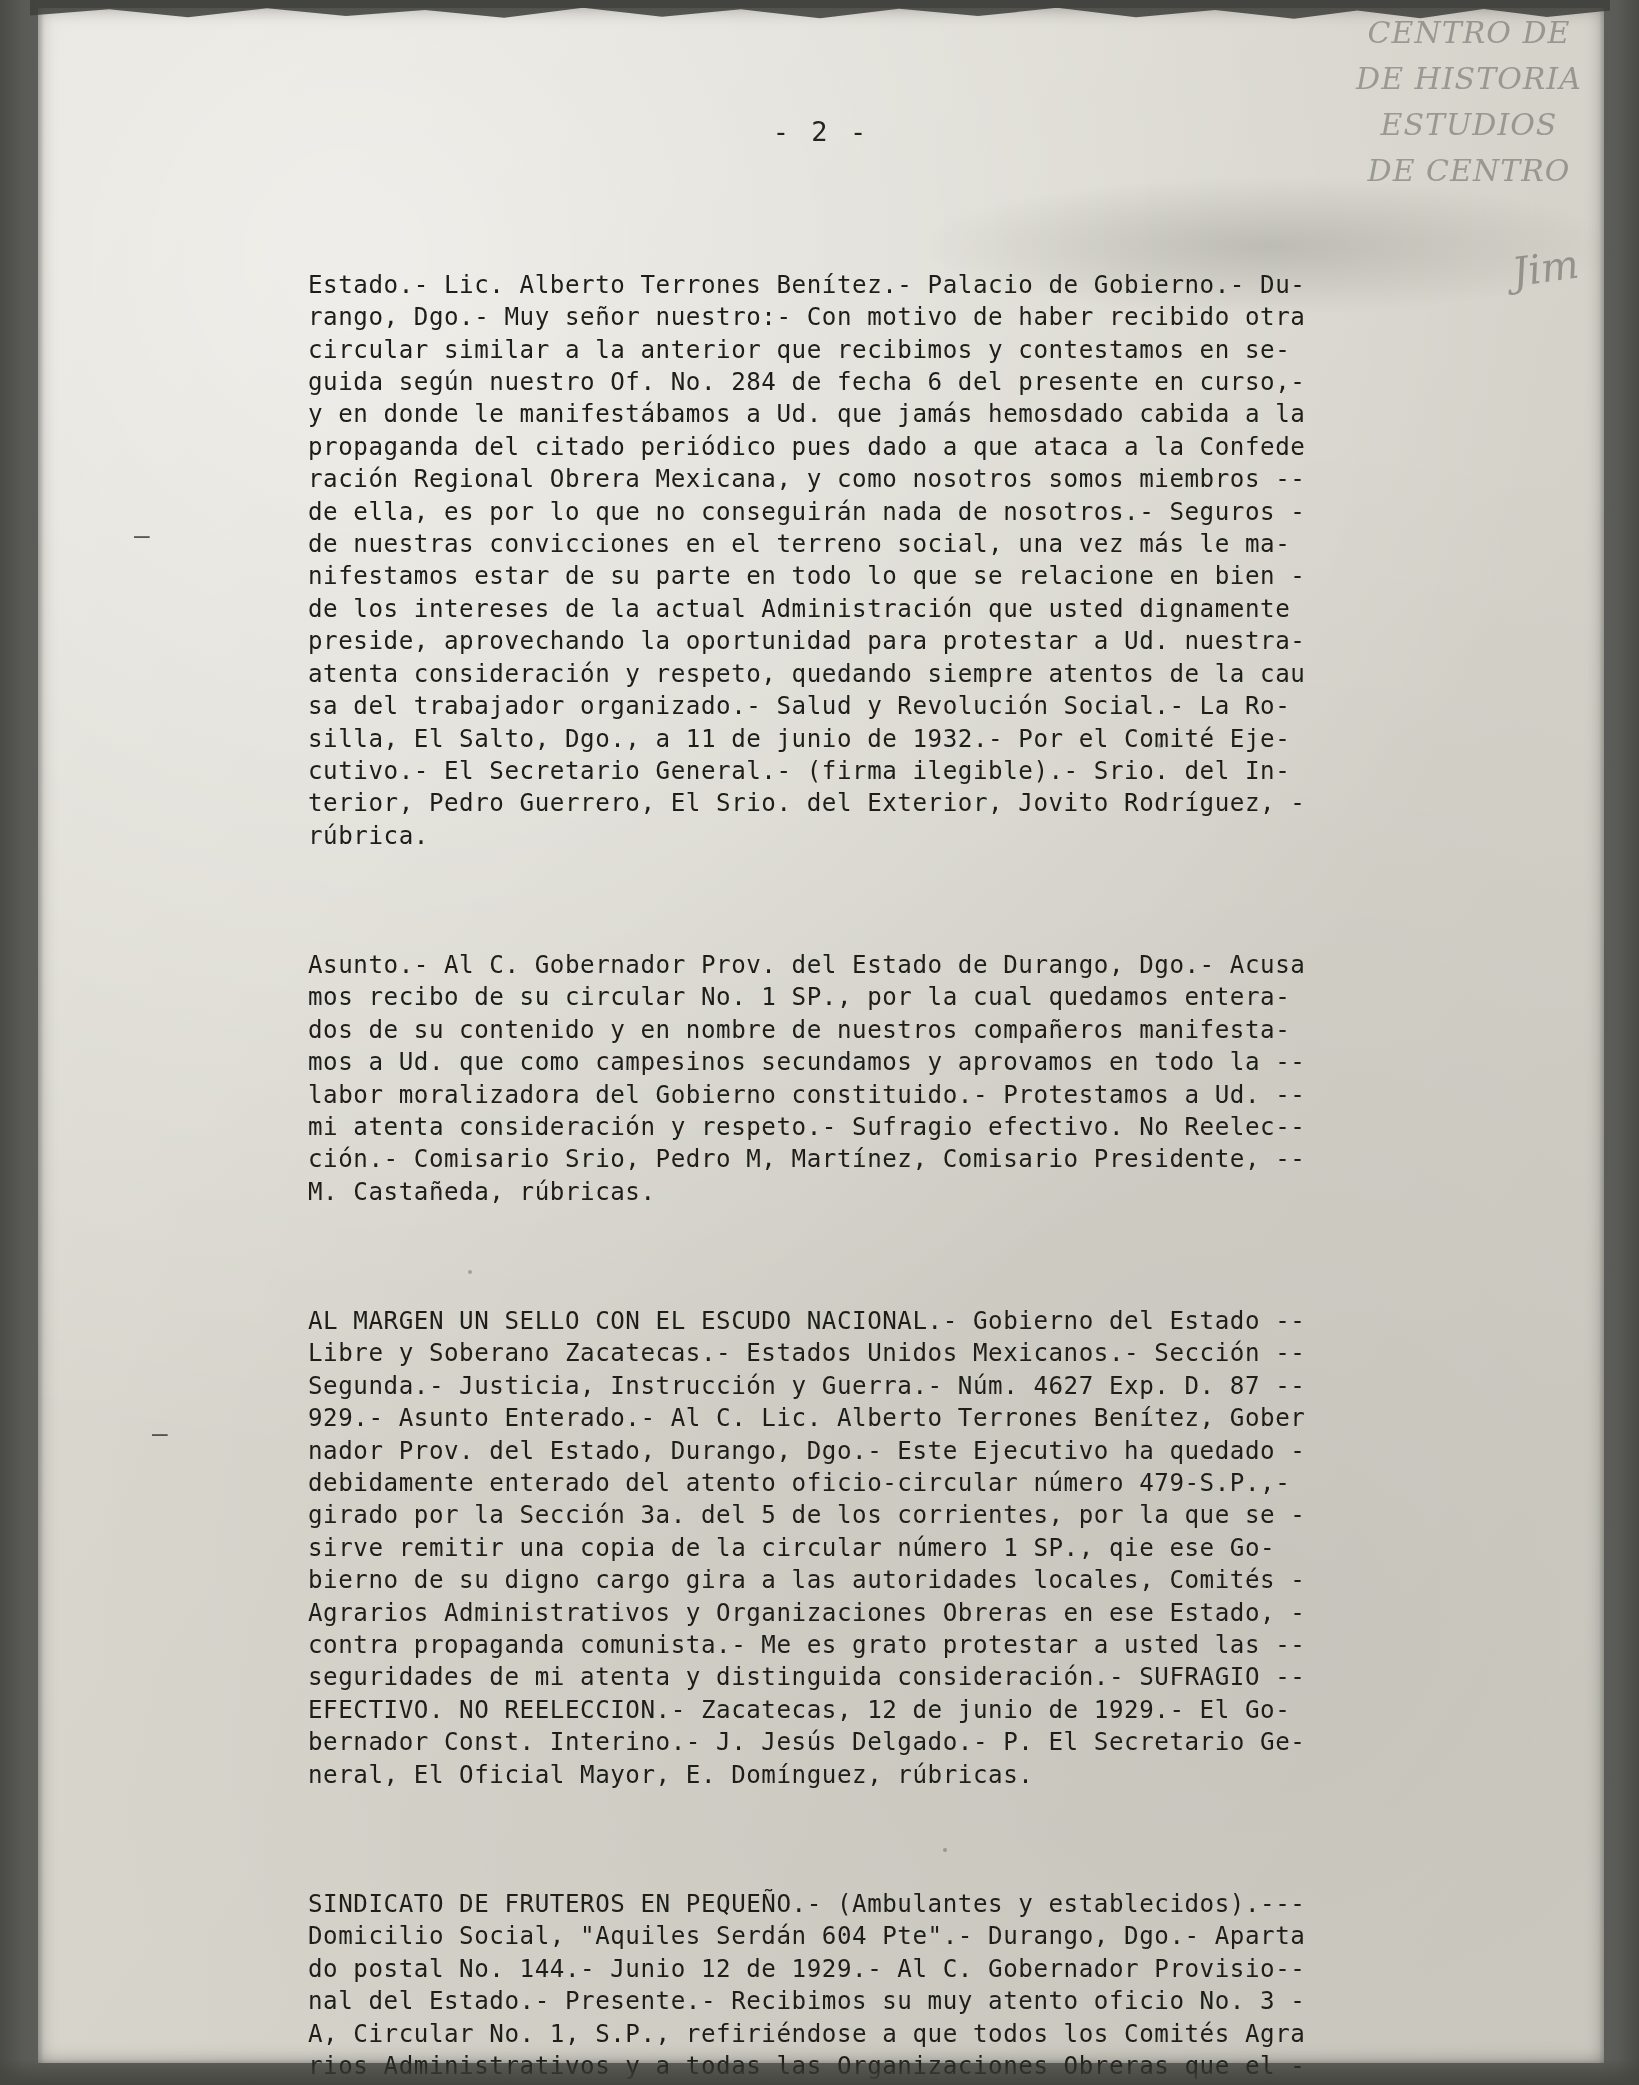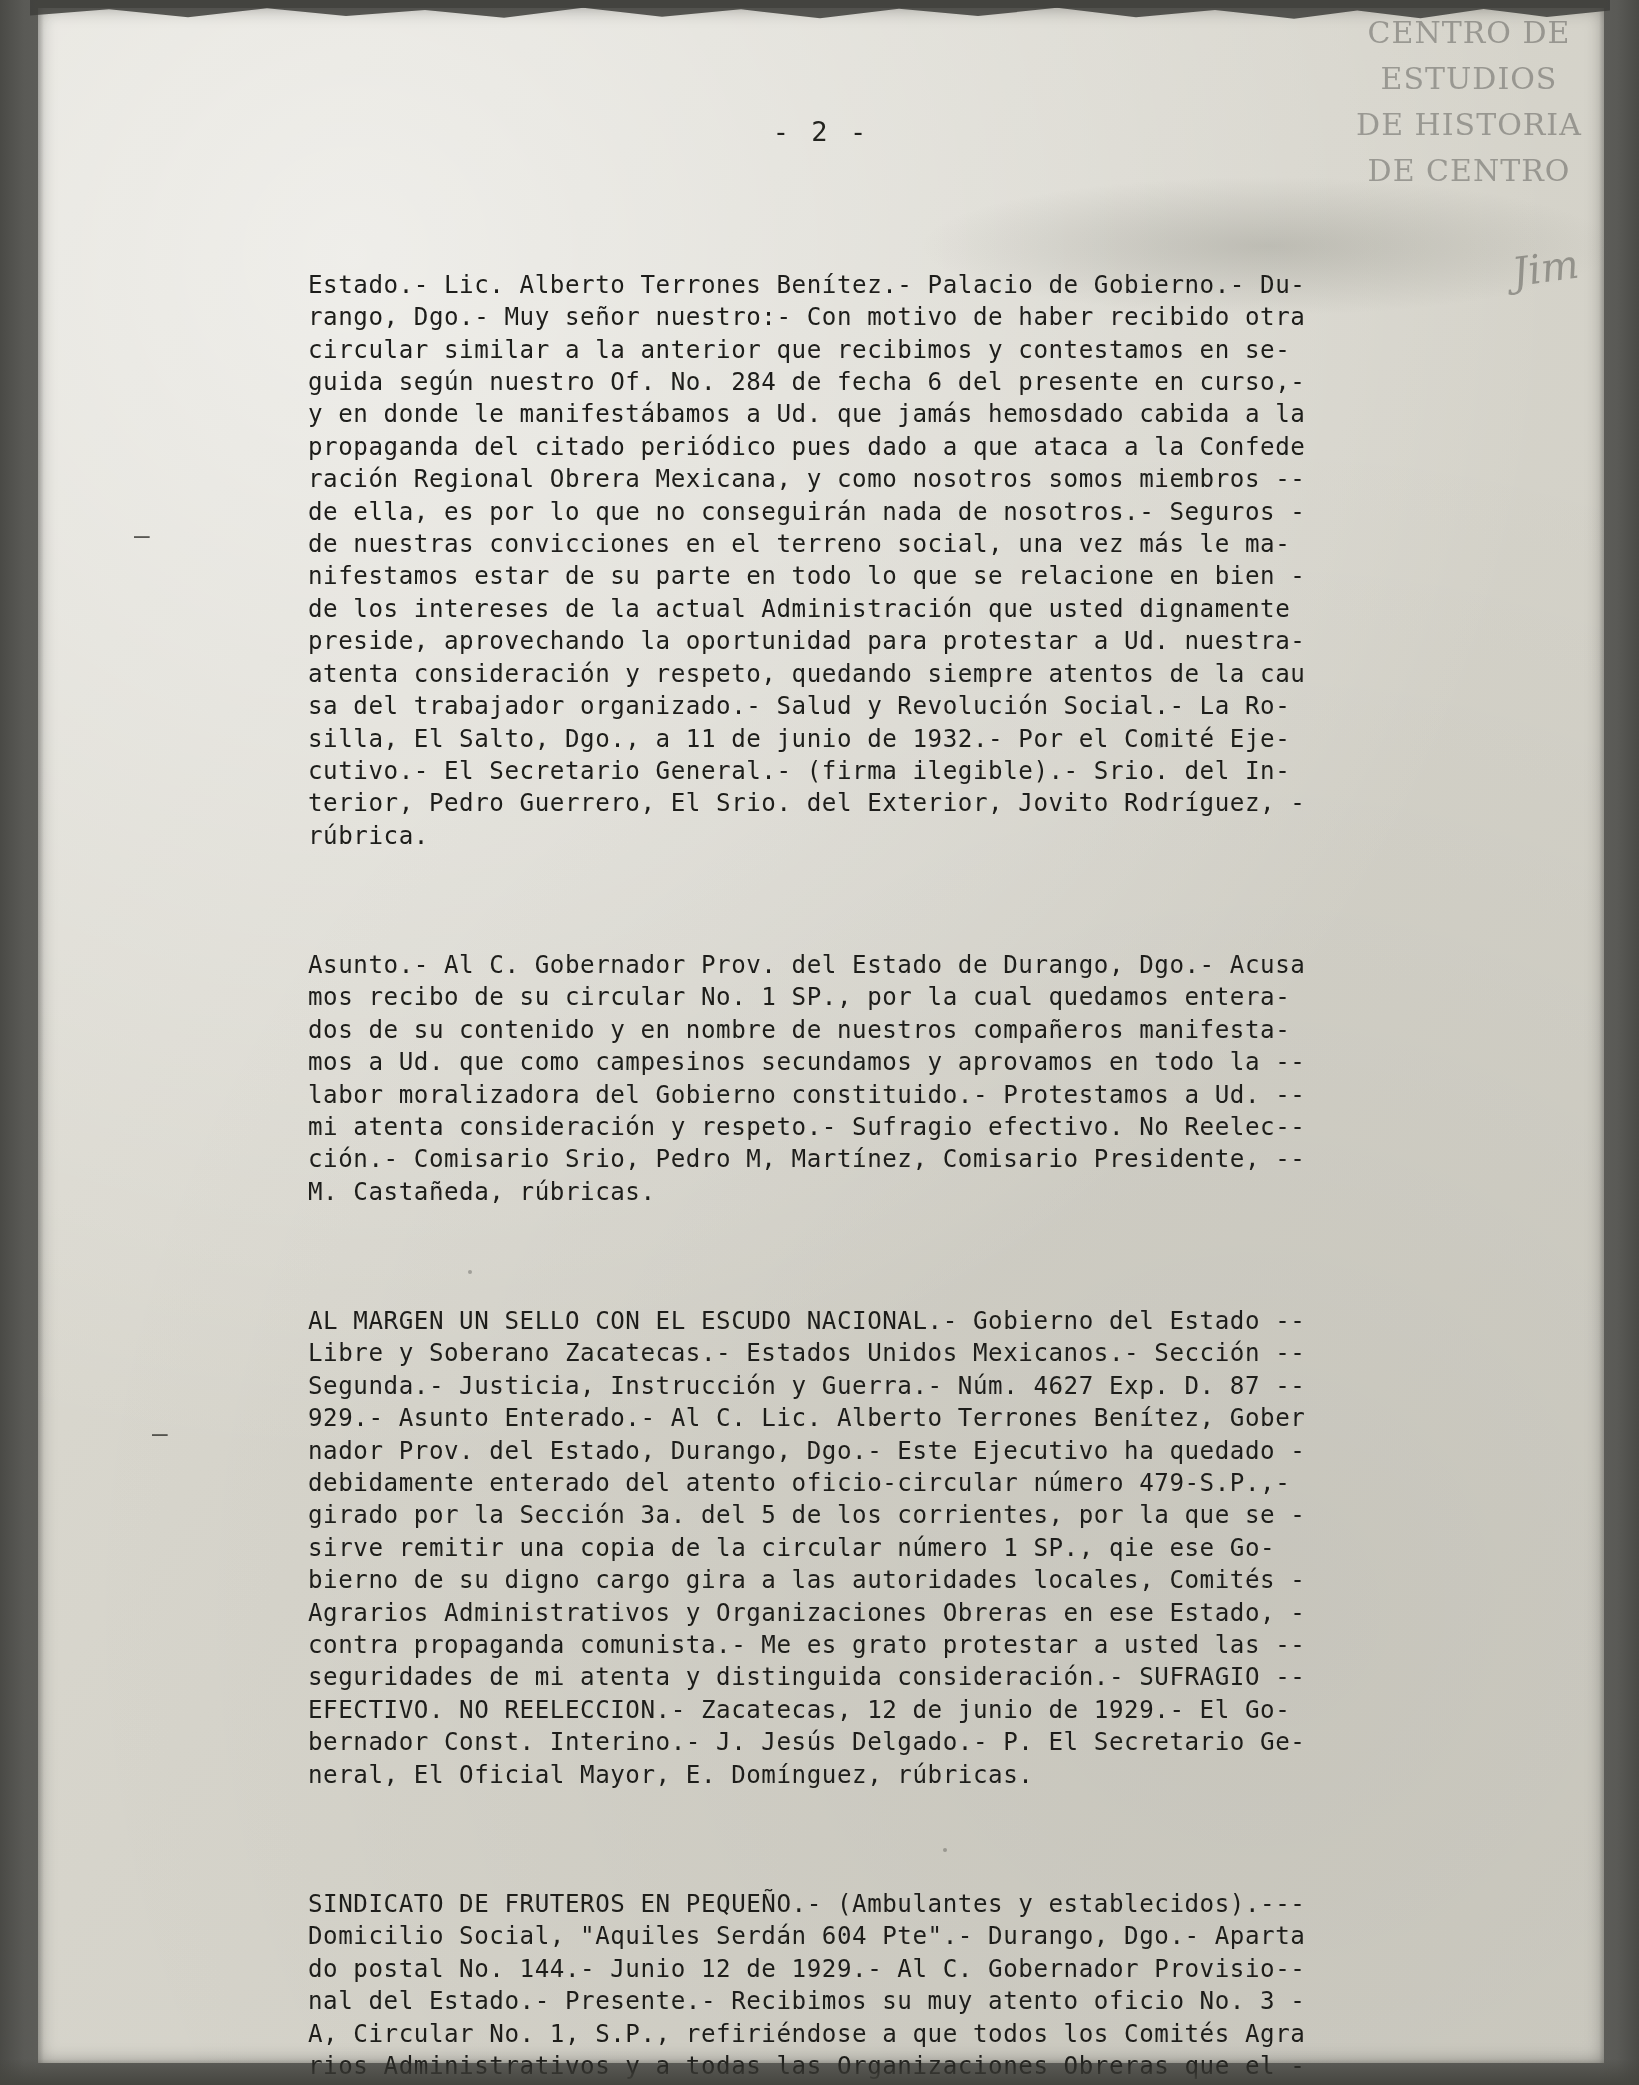--- a/index.html
+++ b/index.html
@@ -115,21 +115,21 @@
     top: 10px;
     width: 300px;
     text-align: center;
     color: rgba(60,60,58,0.40);
     font-family: "DejaVu Serif", serif;
     font-size: 30px;
     line-height: 46px;
     letter-spacing: 1px;
     pointer-events: none;
   }
-  .stamp-line { display: block; white-space: nowrap; }
+  .stamp-line { display: block; white-space: nowrap; font-style: italic; }
 
   .handwriting {
     position: absolute;
     right: 60px;
     top: 245px;
     color: rgba(70,70,66,0.45);
     font-family: "DejaVu Serif", serif;
     font-style: italic;
     font-size: 40px;
     transform: rotate(-8deg);
@@ -223,22 +223,22 @@
     <div class="margin-mark mark-1">—</div>
     <div class="margin-mark mark-2">—</div>
 
     <div class="speck" style="left:1120px;top:735px;width:5px;height:5px;"></div>
     <div class="speck" style="left:430px;top:1262px;width:4px;height:4px;"></div>
     <div class="speck" style="left:905px;top:1840px;width:4px;height:4px;"></div>
   </div>
 
   <div class="stamp">
     <span class="stamp-line">CENTRO DE</span>
+    <span class="stamp-line">DE HISTORIA</span>
     <span class="stamp-line">ESTUDIOS</span>
-    <span class="stamp-line">DE HISTORIA</span>
     <span class="stamp-line">DE CENTRO</span>
   </div>
 
   <div class="handwriting">Jim</div>
 
   <div class="edge-left"></div>
   <div class="edge-right"></div>
   <div class="edge-top"></div>
   <div class="edge-bottom"></div>
 </div>

